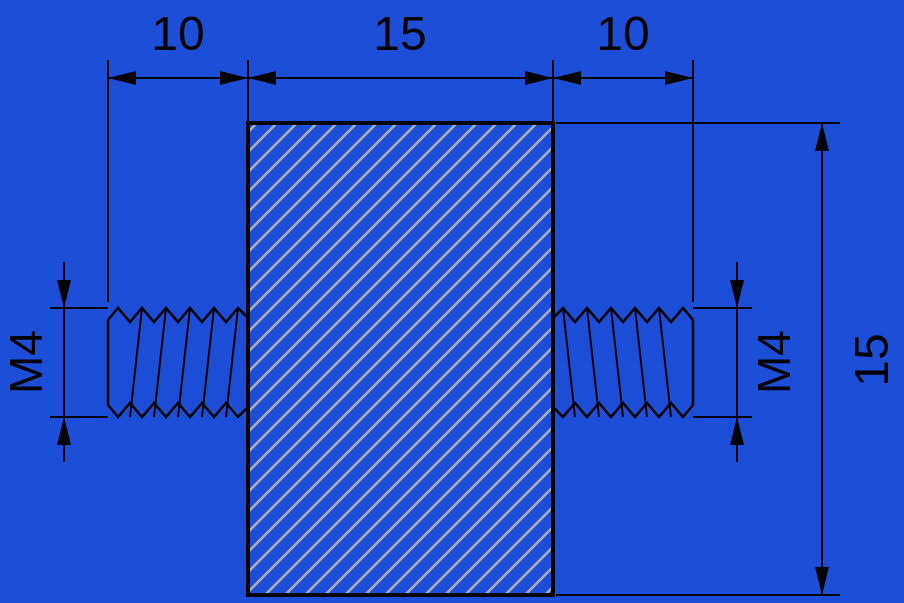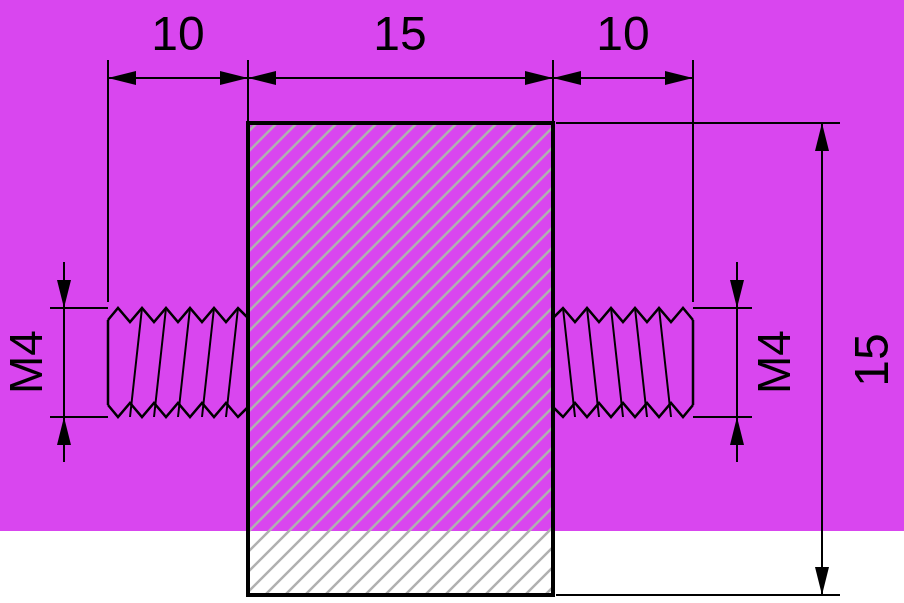--- a/index.html
+++ b/index.html
@@ -6,22 +6,22 @@
     margin: 0;
     padding: 0;
     background: #ffffff;
     width: 904px;
     height: 603px;
     overflow: hidden;
   }
   .drawing-stage {
     position: relative;
     width: 904px;
-    height: 531px;
-    background: #d946ef;
+    height: 603px;
+    background: #1d4ed8;
     font-family: "Liberation Sans", sans-serif;
   }
   svg { display: block; }
   .outline   { stroke: #000000; fill: none; stroke-width: 2.5; }
   .thin      { stroke: #000000; fill: none; stroke-width: 2; }
   .arrow     { fill: #000000; stroke: none; }
   .dim-text  { fill: #000000; font-family: "Liberation Sans", sans-serif; font-size: 48px; }
   .dim-text-small { fill: #000000; font-family: "Liberation Sans", sans-serif; font-size: 46px; }
 </style>
 </head>

